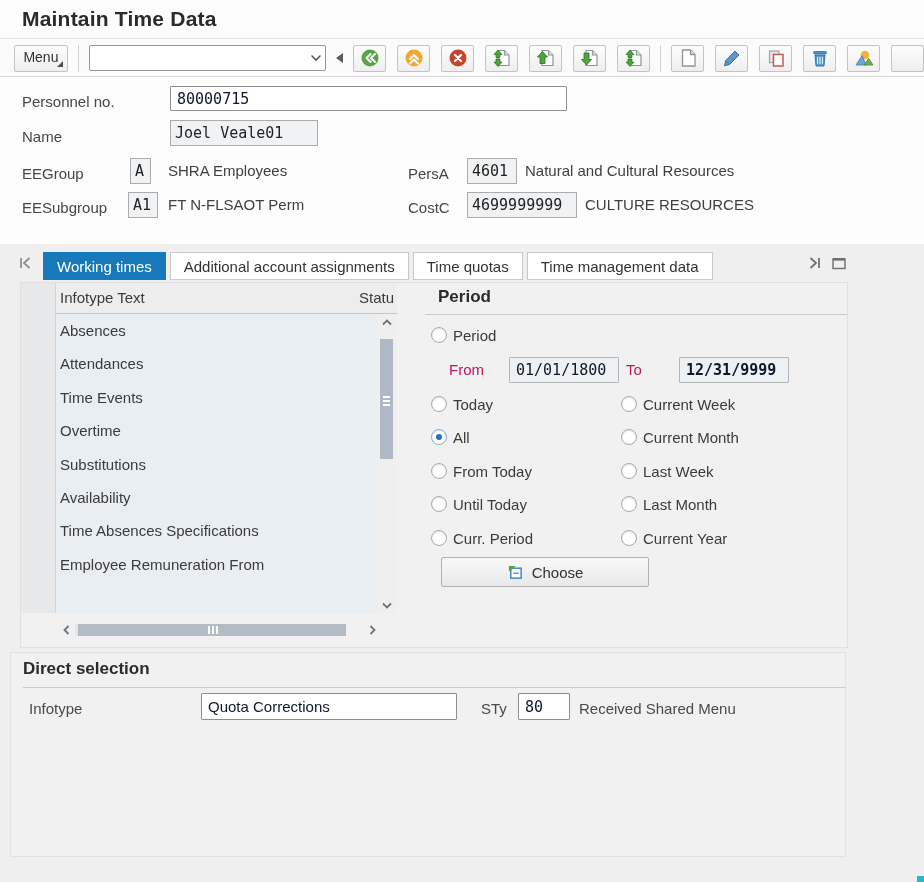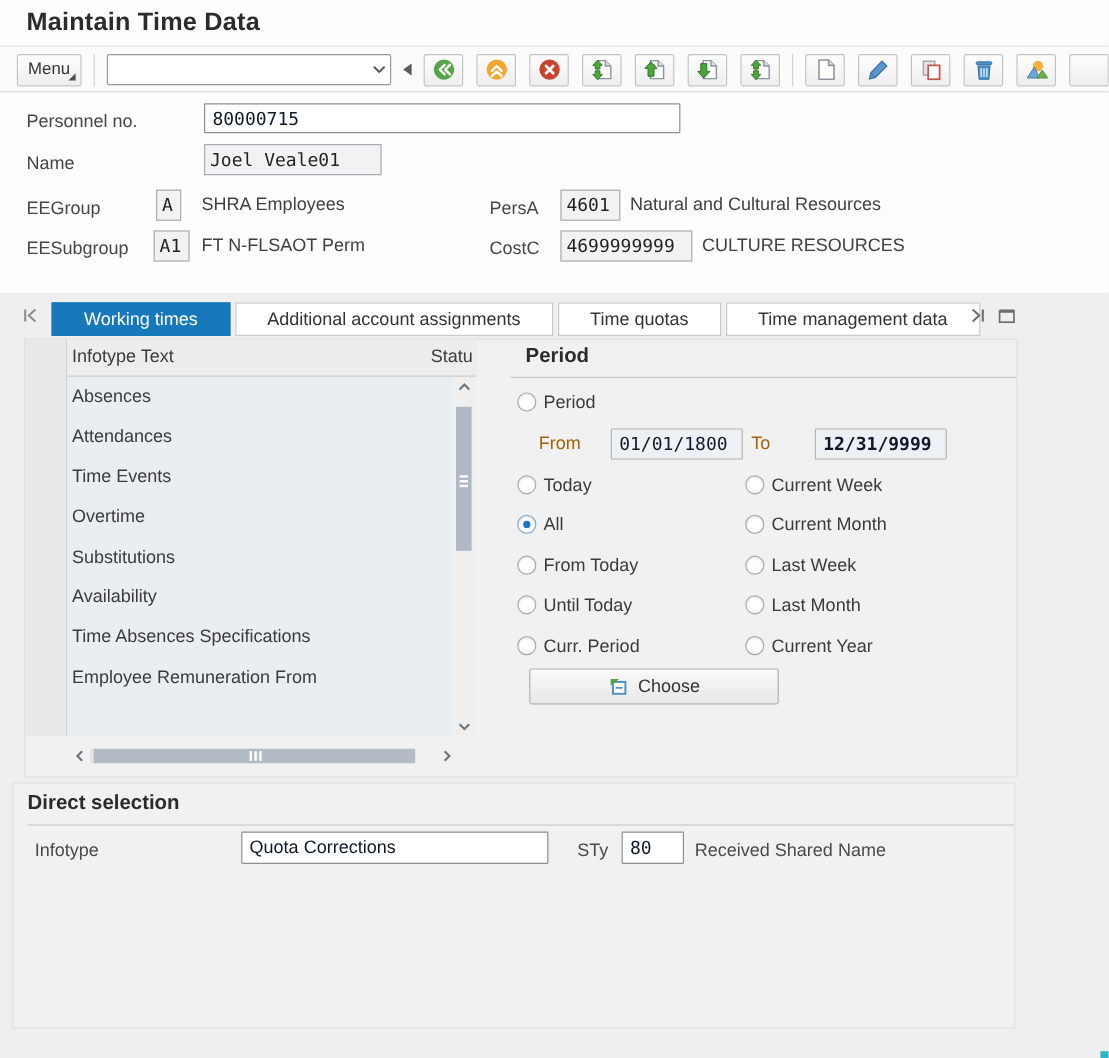--- a/index.html
+++ b/index.html
@@ -42,21 +42,21 @@
     color:#0f172a; padding:1px 6px; border-radius:1px; }
   .ro { background:#eef1f3; border:1px solid #b2b6ba; }
   .box { position:absolute; background:#f0f2f3; border:1px solid #a8acb0; font:15px "DejaVu Sans Mono", monospace;
     color:#222; display:flex; align-items:center; padding:0 4px; height:26px; }
   .txt { position:absolute; color:#3f3f3f; line-height:26px; }
 
   
   .tabstrip { position:absolute; top:248px; left:0; right:0; height:34px; }
   .tab-scroll { position:absolute; top:6px; cursor:pointer; }
   .tabs { position:absolute; left:43px; top:4px; display:flex; gap:4px; }
-  .tab { height:28px; padding:0 26px; display:flex; align-items:center; font-size:15px; color:#333;
+  .tab { height:28px; padding:0 13px; display:flex; align-items:center; font-size:15px; color:#333;
     background:#fff; border:1px solid #c9c9c9; cursor:pointer; }
   .tab.active { background:#1779ba; border-color:#1779ba; color:#fff; }
 
   
   .content-panel { position:absolute; top:282px; left:20px; width:828px; height:366px;
     background:#f1f1f1; border:1px solid #e0e0e0; }
 
   
   .list-region { position:absolute; left:0; top:0; width:378px; height:366px; }
   .list-gutter { position:absolute; left:0; top:0; width:35px; height:330px; background:#e7e8e9; border-right:1px solid #d3d3d3; }
@@ -82,21 +82,21 @@
   .period-region { position:absolute; left:404px; top:0; width:424px; height:366px; font-size:15px; }
   .period-heading { position:absolute; left:13px; top:4px; font-size:17px; font-weight:bold; color:#2b2b2b; }
   .period-rule { position:absolute; left:0; right:2px; top:31px; border-top:1px solid #cbcbcb; }
   .radio-item { position:absolute; display:flex; align-items:center; gap:6px; height:20px; cursor:pointer; }
   .rb { width:16px; height:16px; border-radius:50%; background:#fff; border:1px solid #a9a9a9;
     box-shadow:inset 0 1px 2px rgba(0,0,0,.12); position:relative; flex:0 0 16px; }
   .rb.checked { border-color:#86aed2; }
   .rb.checked::after { content:""; position:absolute; left:4px; top:4px; width:6px; height:6px; border-radius:50%; background:#1f72c4; }
   .radio-item .rlbl { color:#3b3b3b; }
   .fromto { position:absolute; top:74px; left:0; right:0; height:26px; }
-  .fromto .flbl { position:absolute; color:#a16207; line-height:26px;text-align:right; }
+  .fromto .flbl { position:absolute; color:#be185d; line-height:26px;text-align:right; }
   .choose-btn { position:absolute; left:16px; top:274px; width:208px; height:30px;
     background:linear-gradient(#f9f9f9,#e8e8e8); border:1px solid #b1b1b1; border-radius:2px;
     display:flex; align-items:center; justify-content:center; gap:8px; font-size:15px; color:#333; cursor:pointer; }
 
   
   .direct-panel { position:absolute; top:652px; left:10px; width:836px; height:205px;
     background:#f1f1f1; border:1px solid #e2e2e2; font-size:15px; }
   .ds-heading { position:absolute; left:12px; top:6px; font-size:17px; font-weight:bold; color:#2b2b2b; }
   .ds-rule { position:absolute; left:12px; right:0; top:34px; border-top:1px solid #cbcbcb; }
   .ds-lbl { position:absolute; color:#4a4a4a; line-height:27px; }
@@ -399,17 +399,17 @@
     </div>
   </div>
 
   <div class="direct-panel">
     <div class="ds-heading">Direct selection</div>
     <div class="ds-rule"></div>
     <span class="ds-lbl" style="left:18px; top:42px;">Infotype</span>
     <input class="inp" style="left: 190px; top: 40px; width: 256px; height: 27px; font-family: &quot;Liberation Sans&quot;, sans-serif;" value="Quota Corrections">
     <span class="ds-lbl" style="left:470px; top:42px;">STy</span>
     <input class="inp" style="left: 507px; top: 40px; width: 52px; height: 27px;" value="80">
-    <span class="ds-lbl" style="left:568px; top:42px;">Received Shared Name</span>
+    <span class="ds-lbl" style="left:568px; top:42px;">Received Shared Menu</span>
   </div>
 
   <div class="teal-corner"></div>
 </div>
 
 </body></html>

